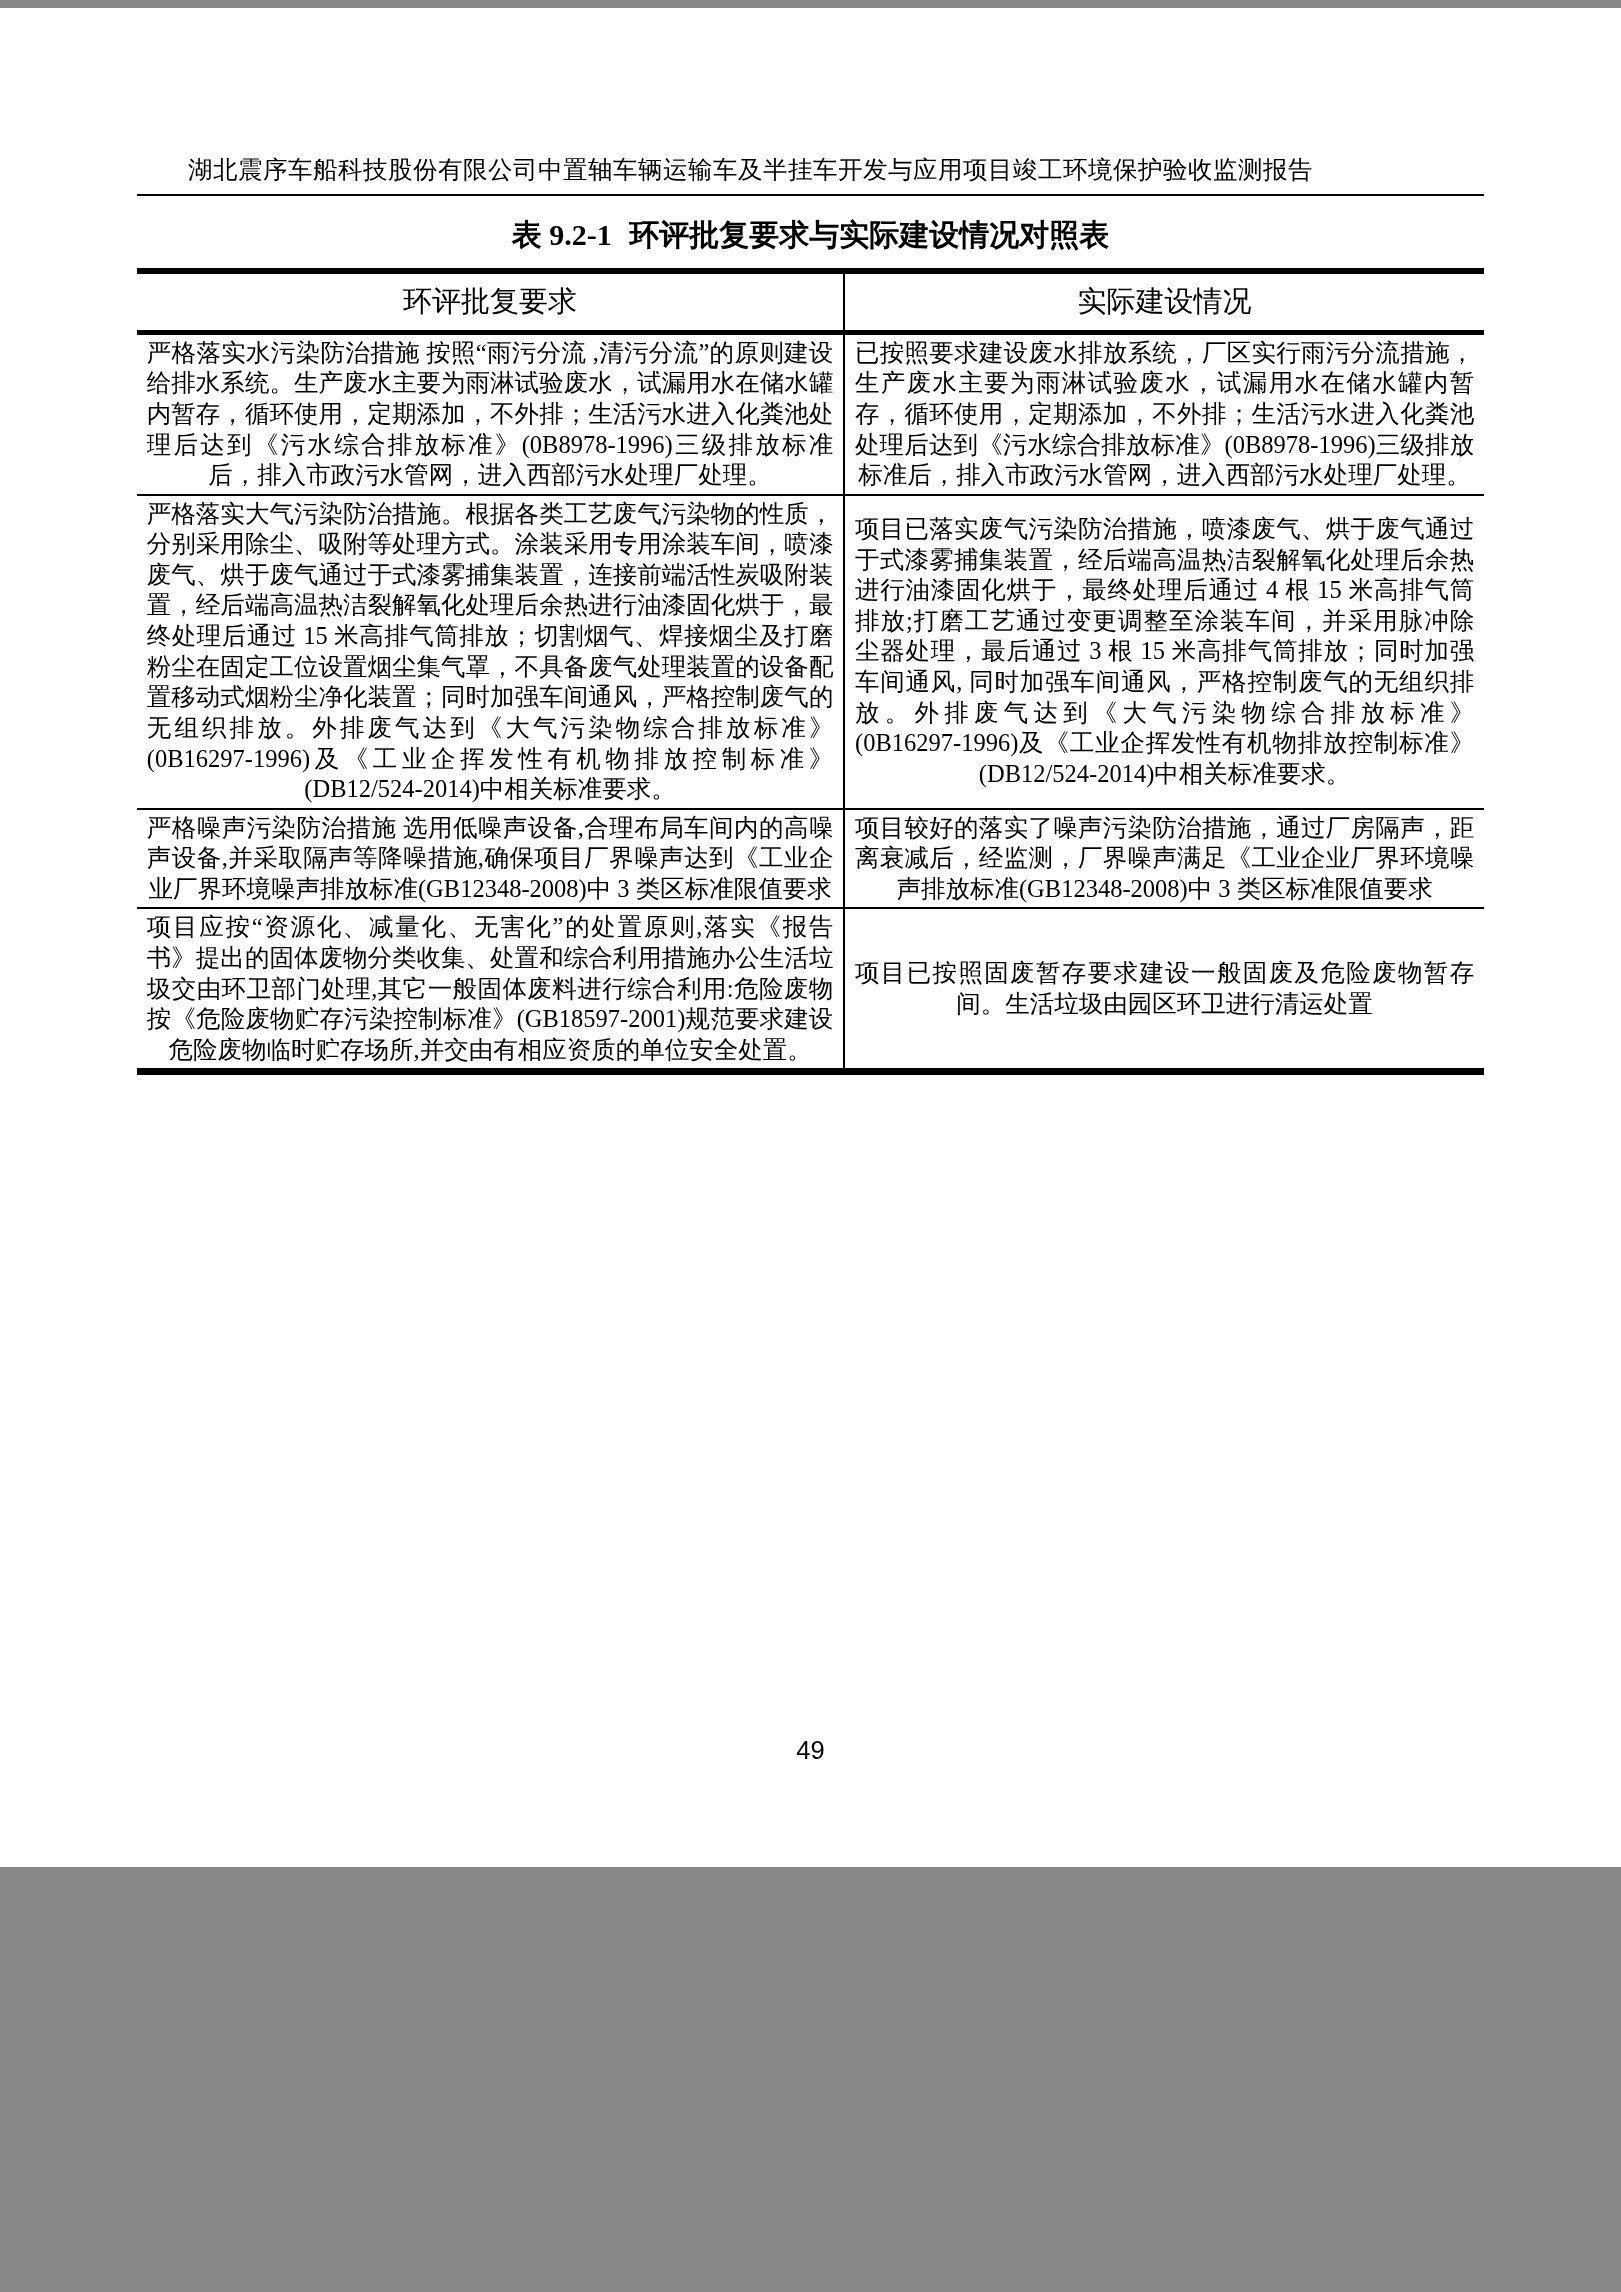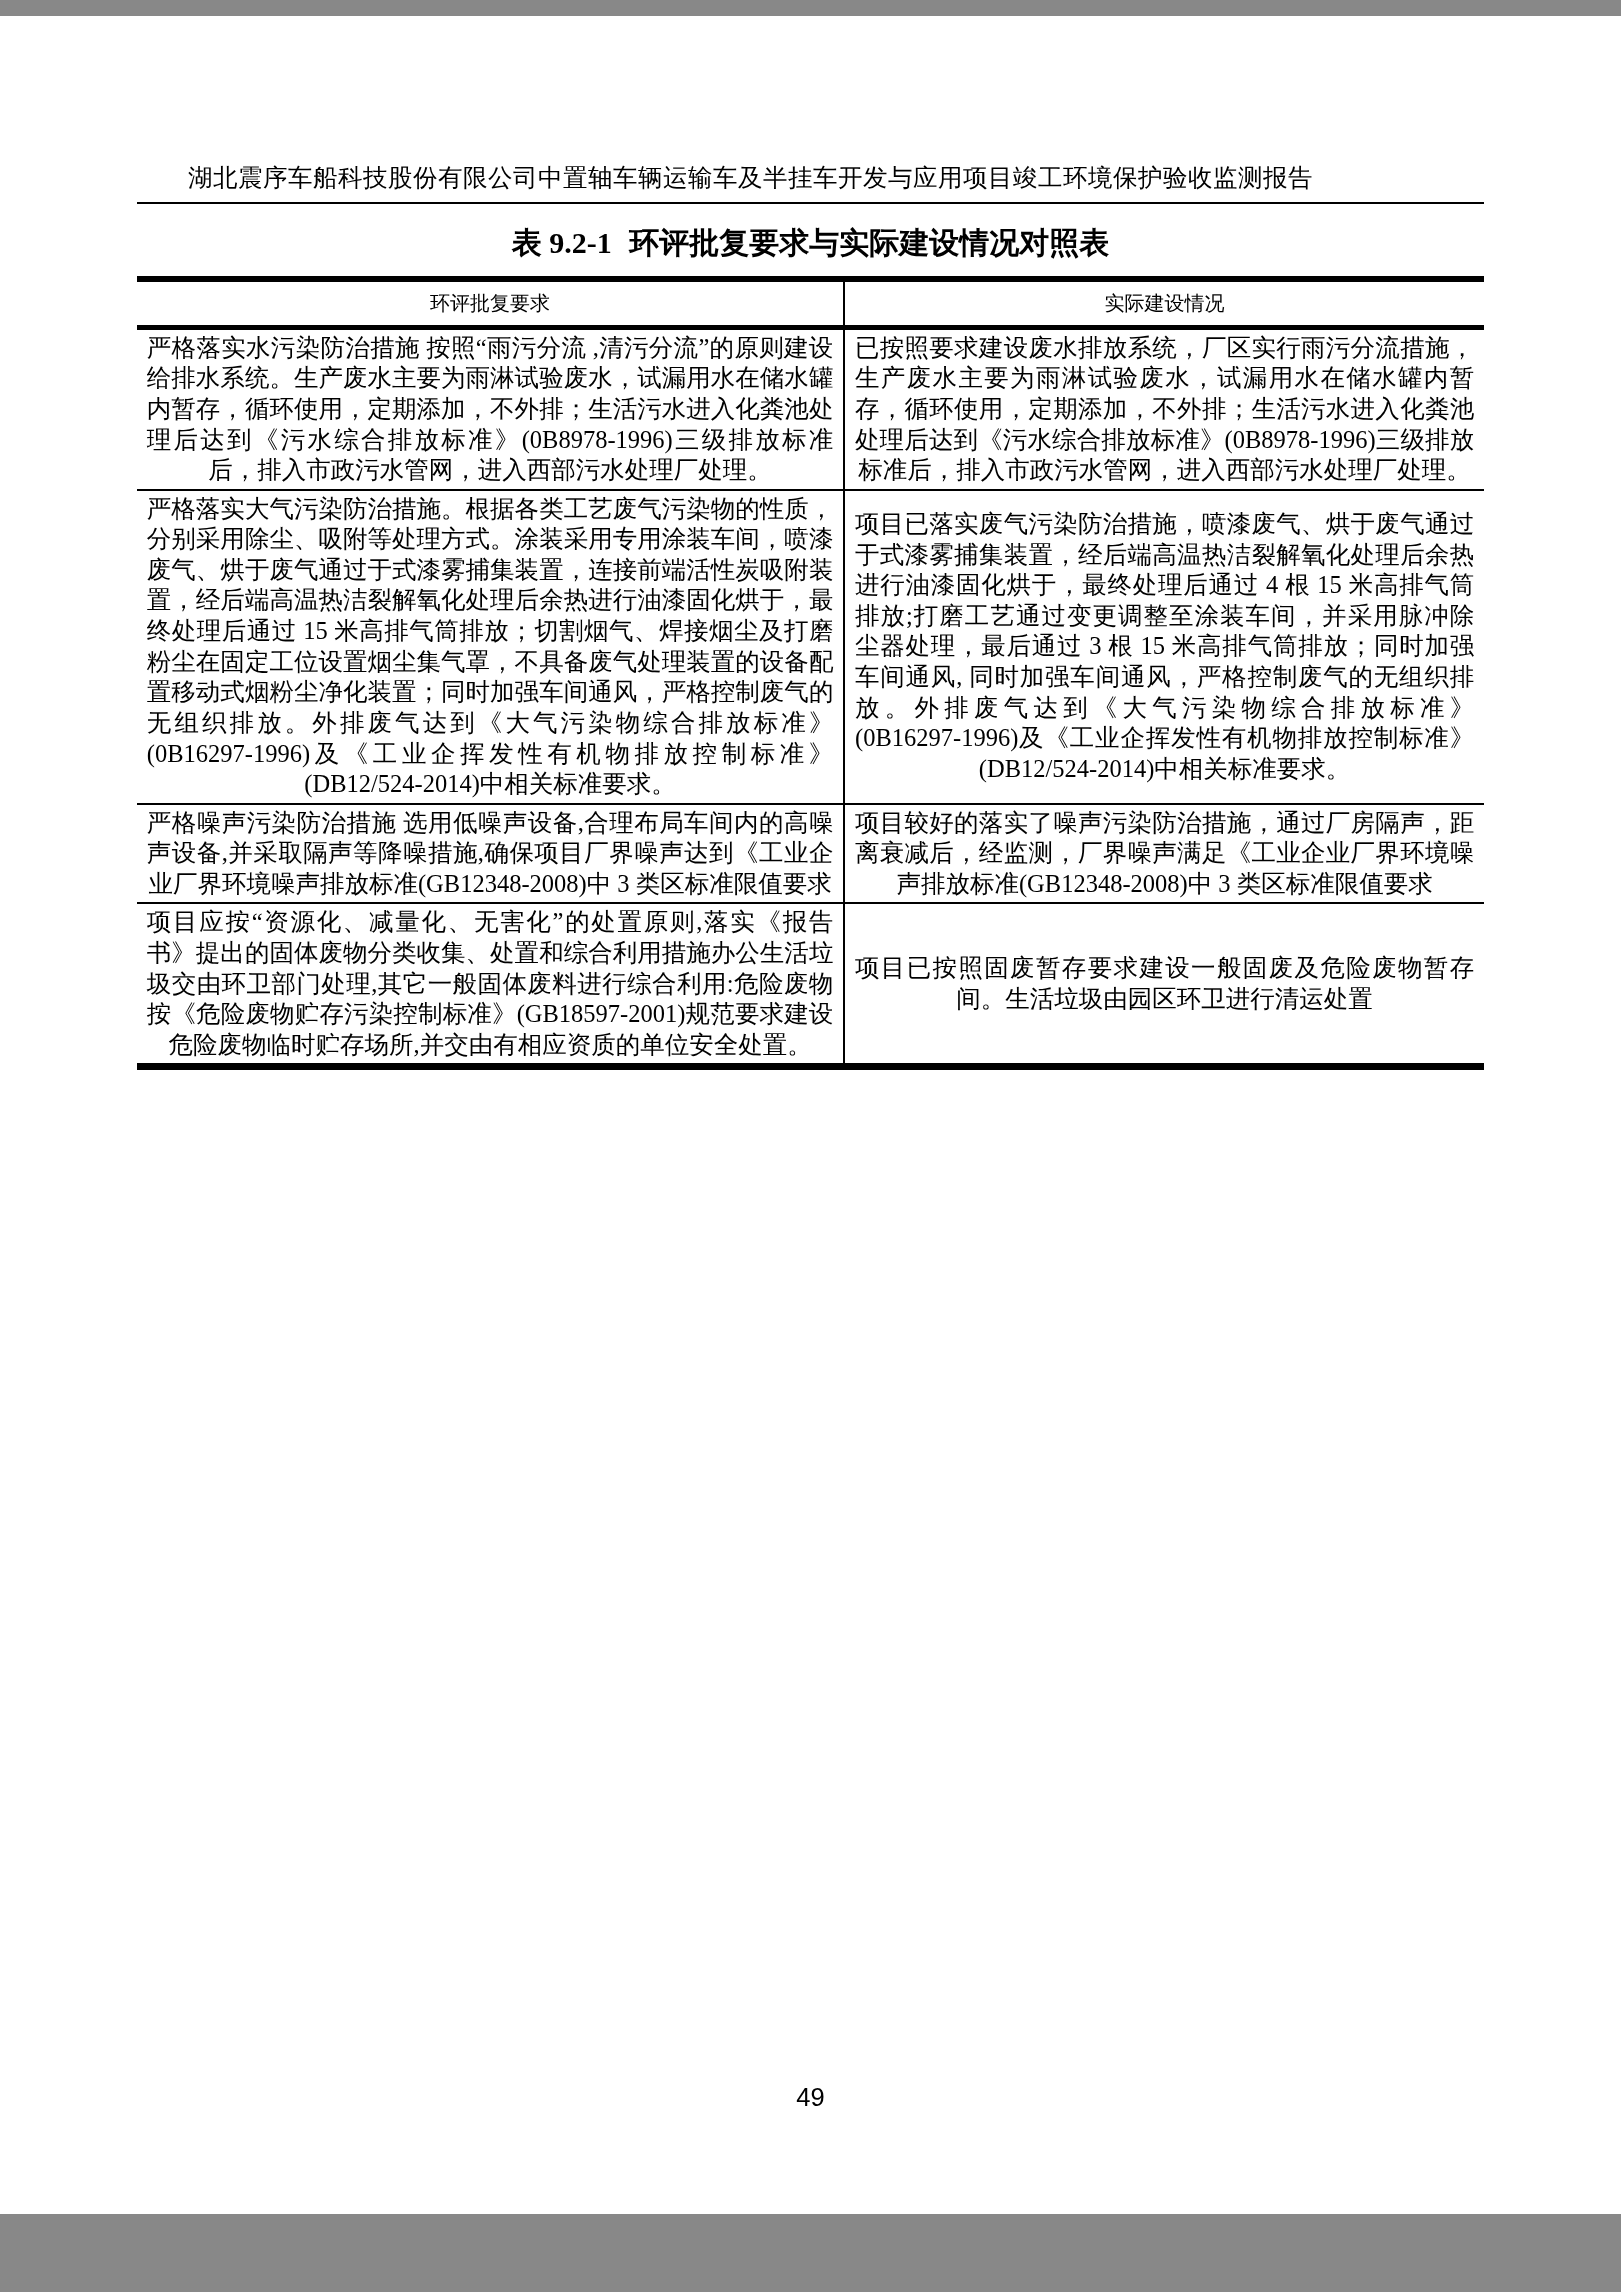--- a/index.html
+++ b/index.html
@@ -1,20 +1,20 @@
 <!DOCTYPE html>
 <html><head>
 <meta charset="utf-8">
 <style>
   html, body { margin: 0; padding: 0; background: #888; }
   .page {
     position: relative;
     width: 1621px;
-    height: 2198px;
-    margin: 16px auto;
+    height: 1859px;
+    margin: 8px auto;
     background: #ffffff;
     color: #000000;
     font-family: "Liberation Serif", "DejaVu Serif", serif;
     box-sizing: border-box;
     overflow: hidden;
   }
   .content {
     padding: 145px 137px 0 137px;
   }
   .doc-header {
@@ -40,21 +40,21 @@
   }
   .caption-prefix { margin-right: 17.6px; }
   table.cmp {
     width: 100%;
     border-collapse: collapse;
     border-top: 6.9px solid #000;
     border-bottom: 7.8px solid #000;
     table-layout: fixed;
   }
   table.cmp th {
-    font-size: 20px;
+    font-size: 29px;
     font-weight: normal;
     text-align: center;
     padding: 7.8px 3.9px;
     border-bottom: 5.9px solid #000;
   }
   table.cmp th:first-child, table.cmp td:first-child {
     border-right: 2px solid #000;
   }
   table.cmp td {
     font-size: 24.5px;

